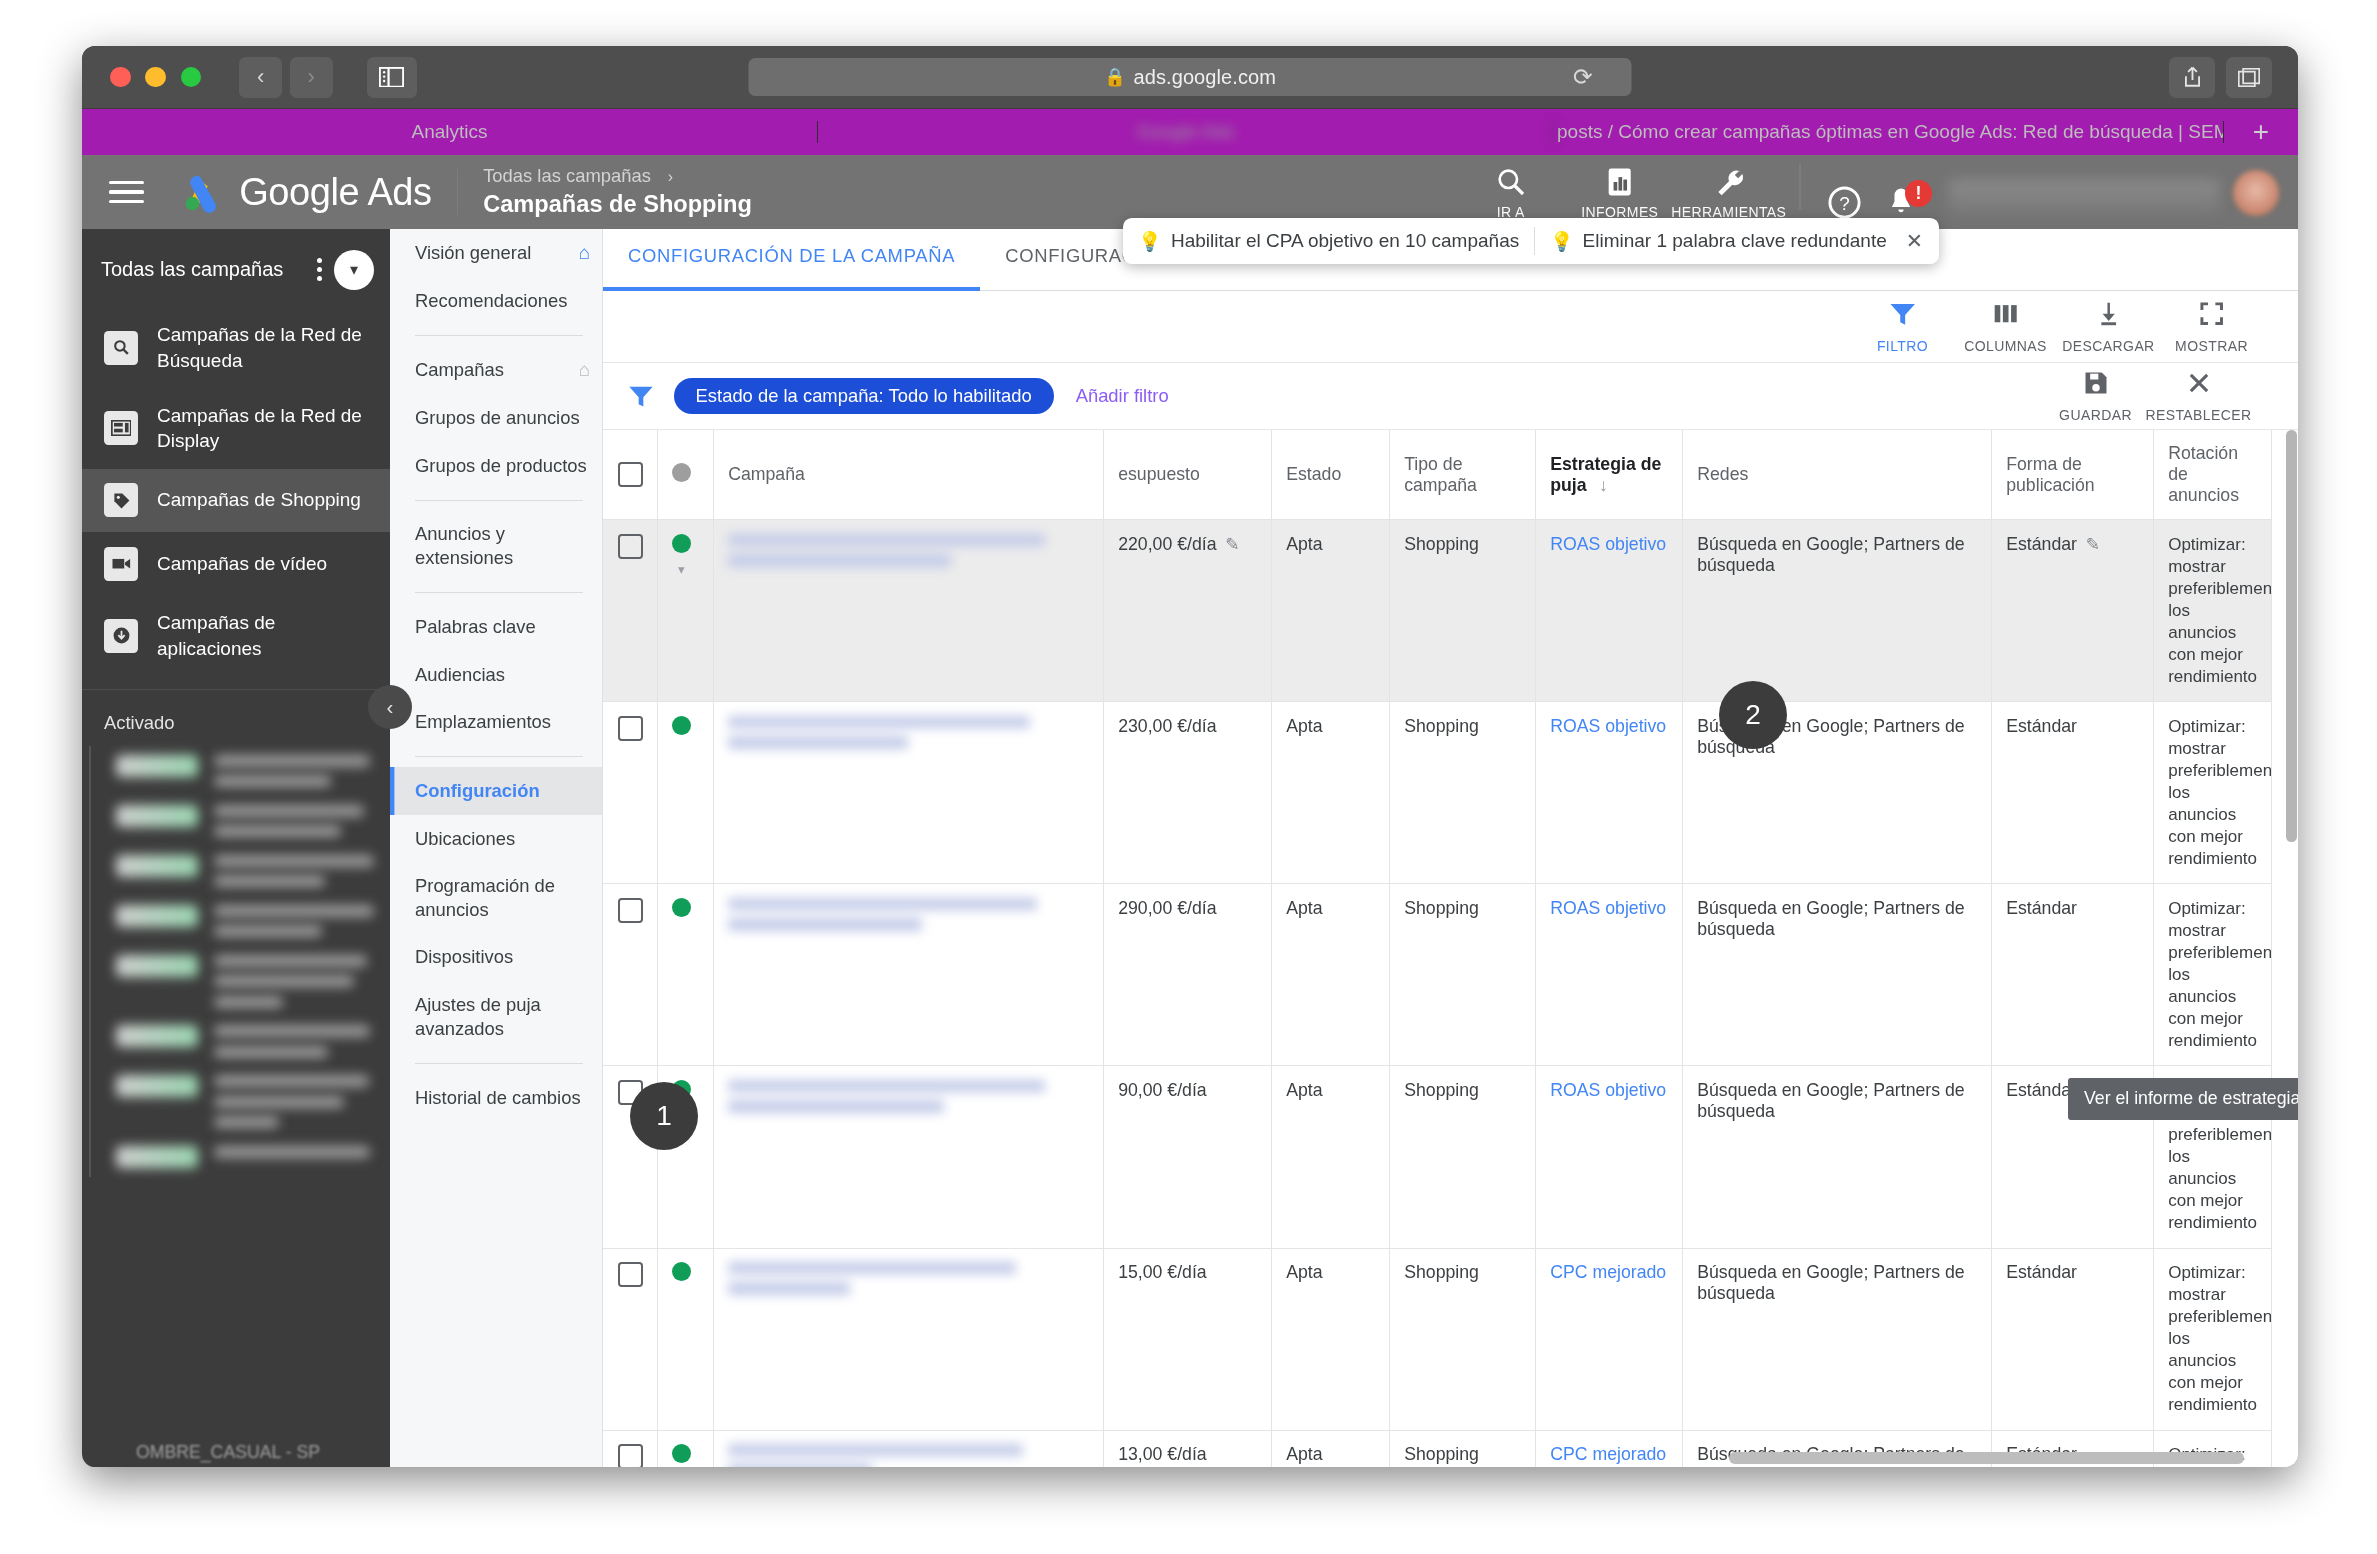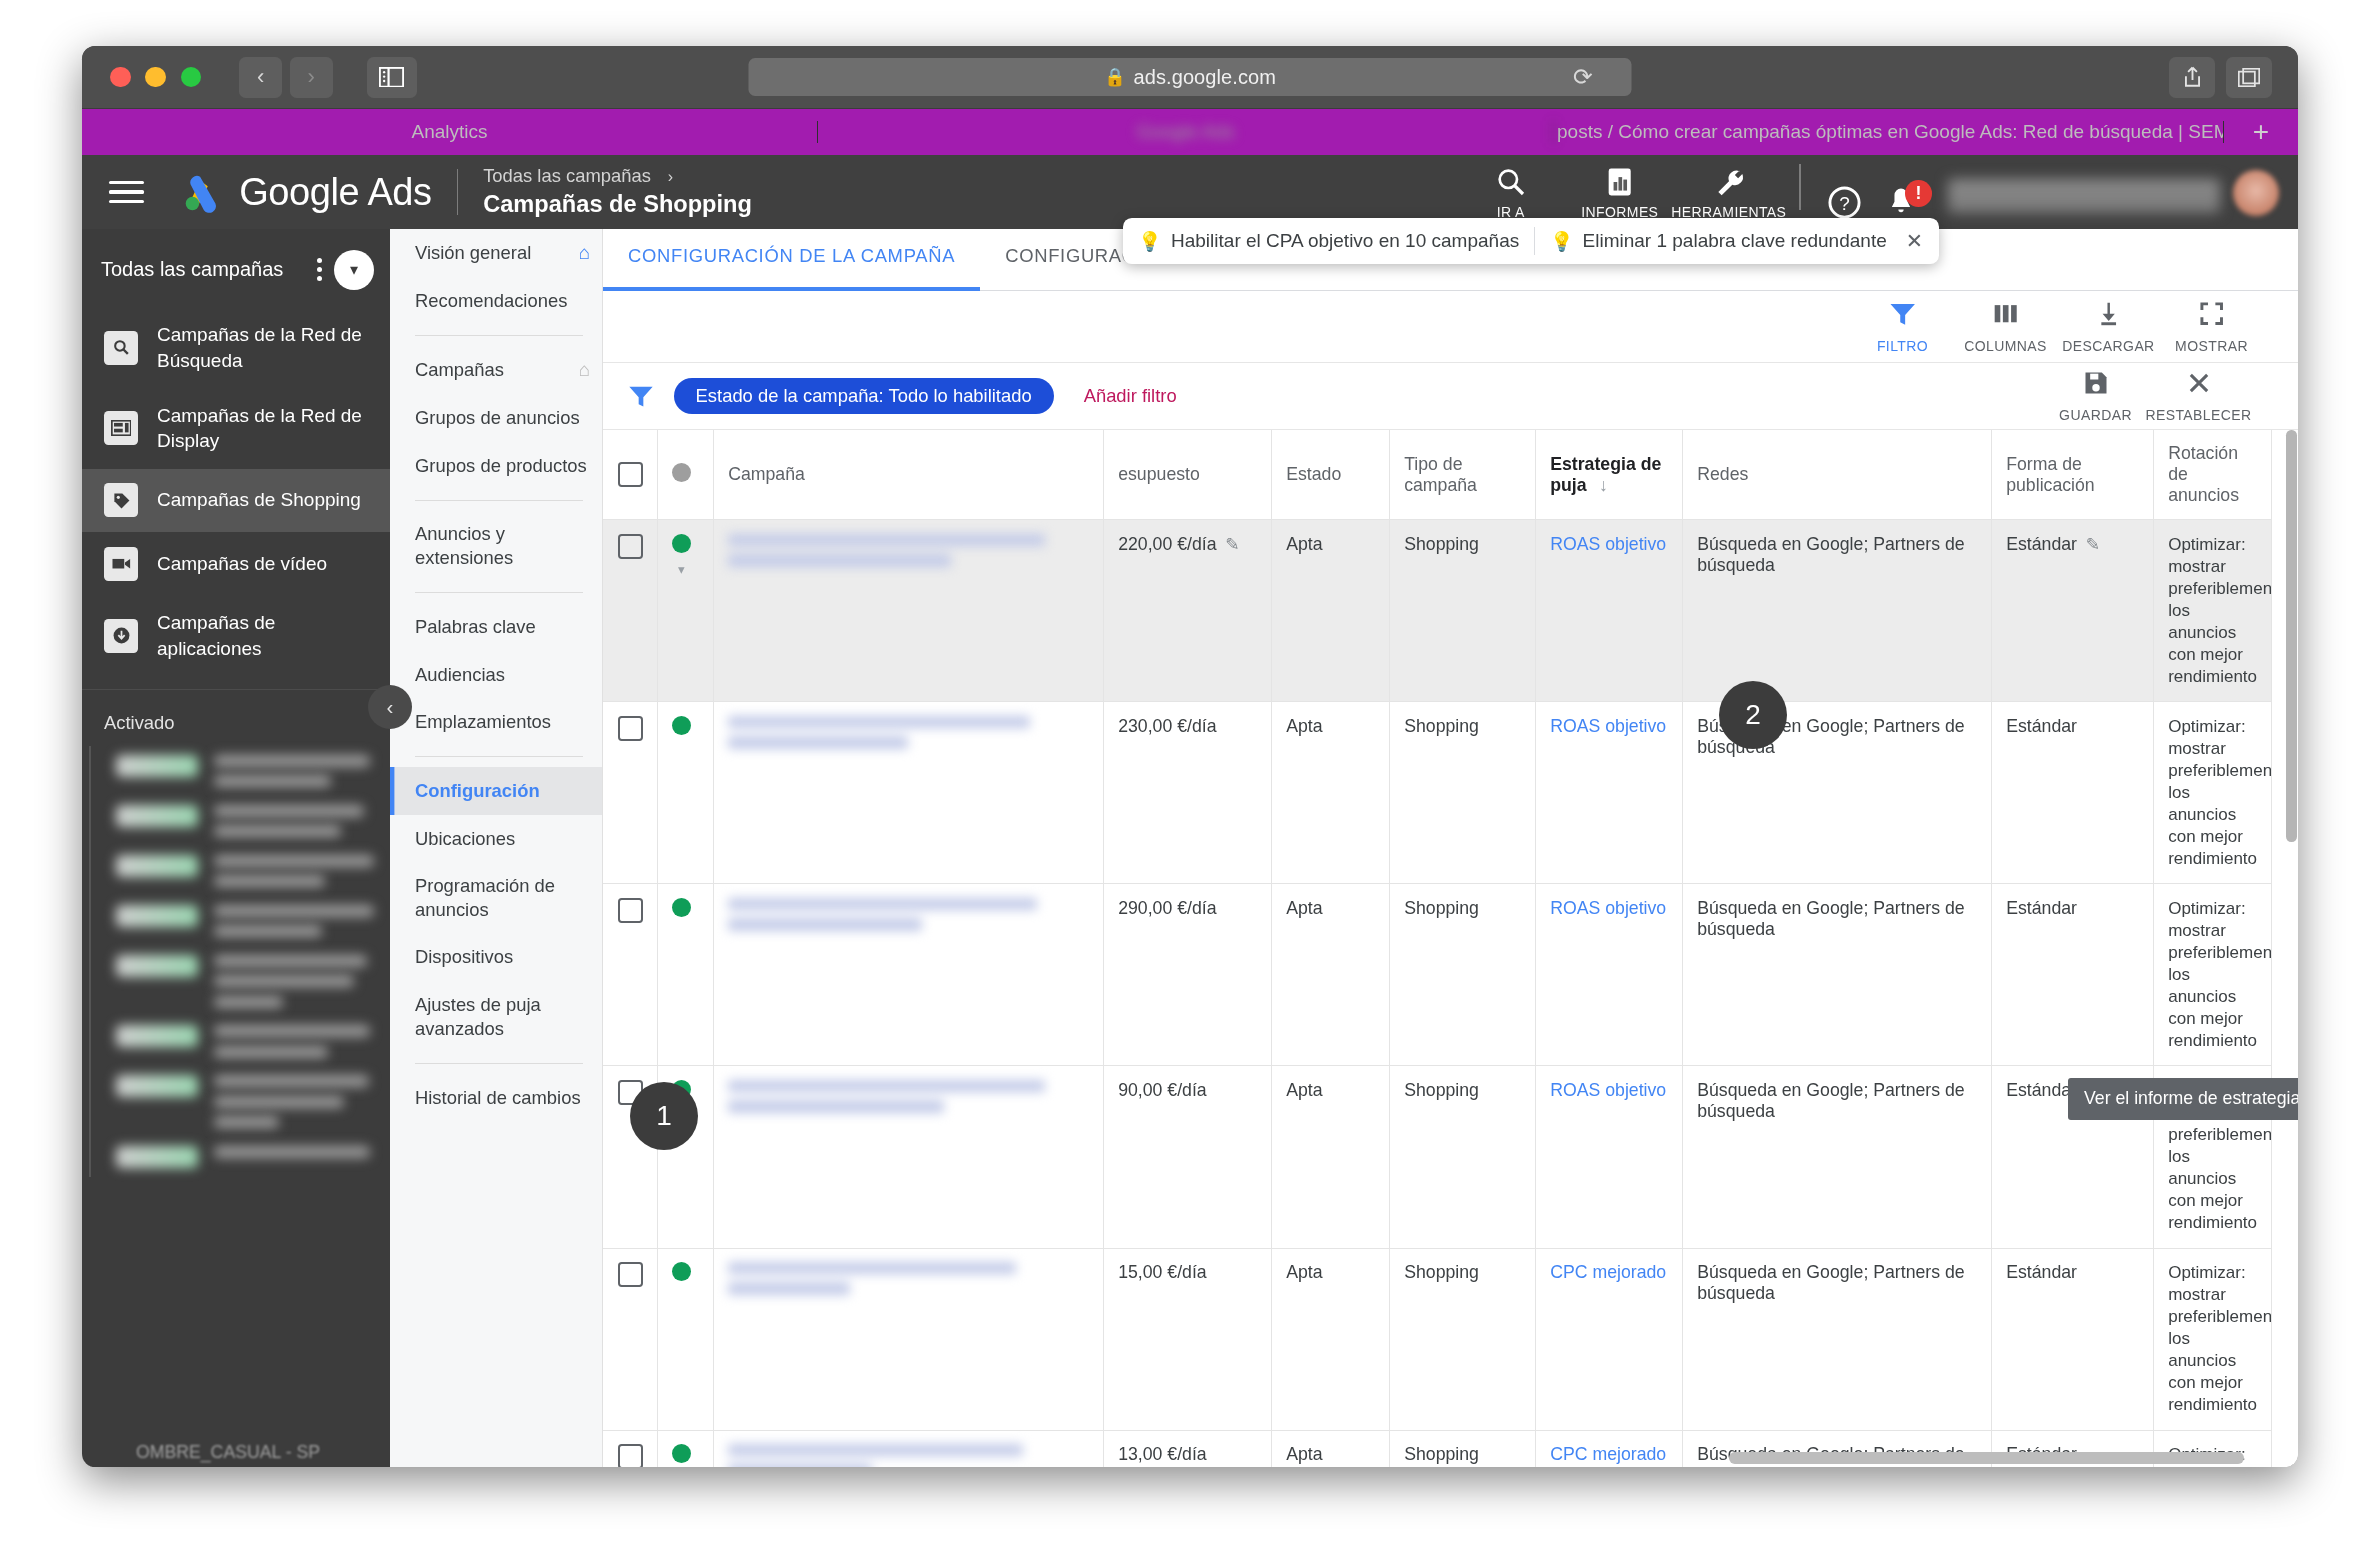--- a/index.html
+++ b/index.html
@@ -68,21 +68,21 @@
   .tab.t1{ width:736px; }
   .tab.t2{ width:736px; color:#9a9a9a; }
   .tab.t3{ width:670px; }
   .tab.blurred{ filter:blur(5.2px); }
   #newtab{ flex:1; display:flex;align-items:center;justify-content:center;
            color:#cfcfcf;font-size:28px;}
   
   #app { position:relative; height:calc(1421px - 63px - 46px); background:#fff; overflow:hidden;}
   
   #appbar{
-    height:74px; background:#404040; display:flex; align-items:center;
+    height:74px; background:#737373; display:flex; align-items:center;
     position:relative; z-index:5;
   }
   #hamburger{ margin-left:26.5px; width:35px; }
   #hamburger span{display:block;height:3.7px;background:#fff;border-radius:1.5px;margin:5.9px 0;}
   #logo{ margin-left:35px; display:flex; align-items:center; gap:14.7px;}
   #logotext{ color:#fff; font-size:38px; letter-spacing:-0.4px; }
   #bardiv{ width:1.5px;height:46px;background:#7d7d7d;margin:0 25px; }
   #breadcrumb{ line-height:1.22; }
   #bc-top{ color:#d3d3d3; font-size:18.4px; }
   #bc-top .chev{ margin-left:11.8px; font-size:16px; }
@@ -166,21 +166,21 @@
   #icontoolbar{ height:71px; display:flex; align-items:center; justify-content:flex-end;
      padding-right:35px; gap:0;}
   .itbtn{ width:103px; display:flex;flex-direction:column;align-items:center;gap:10px;
      color:#5f6368; font-size:14px; letter-spacing:0.4px;}
   .itbtn.on{ color:#4285f4; }
   
   #filterbar{ height:68px; display:flex; align-items:center; border-top:0.7px solid #e6e6e6;
      border-bottom:0.7px solid #e6e6e6; padding-left:23.6px; position:relative;}
   #fb-chip{ background:#1d4ed8;color:#fff;border-radius:22px;padding:7px 22px;font-size:18.4px;
      margin-left:19px;}
-  #fb-add{ color:#be185d; font-size:18.4px; margin-left:30px;}
+  #fb-add{ color:#8b5cf6; font-size:18.4px; margin-left:22px;}
   #fb-right{ position:absolute;right:48px; display:flex; }
   
   #tablewrap{ position:relative; height:calc(100% - 62px - 71px - 68px); overflow:hidden;}
   table{ border-collapse:collapse; table-layout:fixed; width:1667px;}
   th,td{ border-right:0.7px solid #e4e4e4; border-bottom:0.7px solid #e4e4e4;
      font-size:17.7px; color:#3c4043; padding:13.2px 14.7px; vertical-align:top; text-align:left;}
   thead th{ height:79px; color:#5f6368; font-weight:normal; vertical-align:middle;}
   th.sorted{ color:#202124; font-weight:bold;}
   .c-chk{width:54px;} .c-stat{width:56px;} .c-camp{width:390px;}
   .c-budget{width:168px;} .c-estado{width:118px;} .c-tipo{width:146px;}

